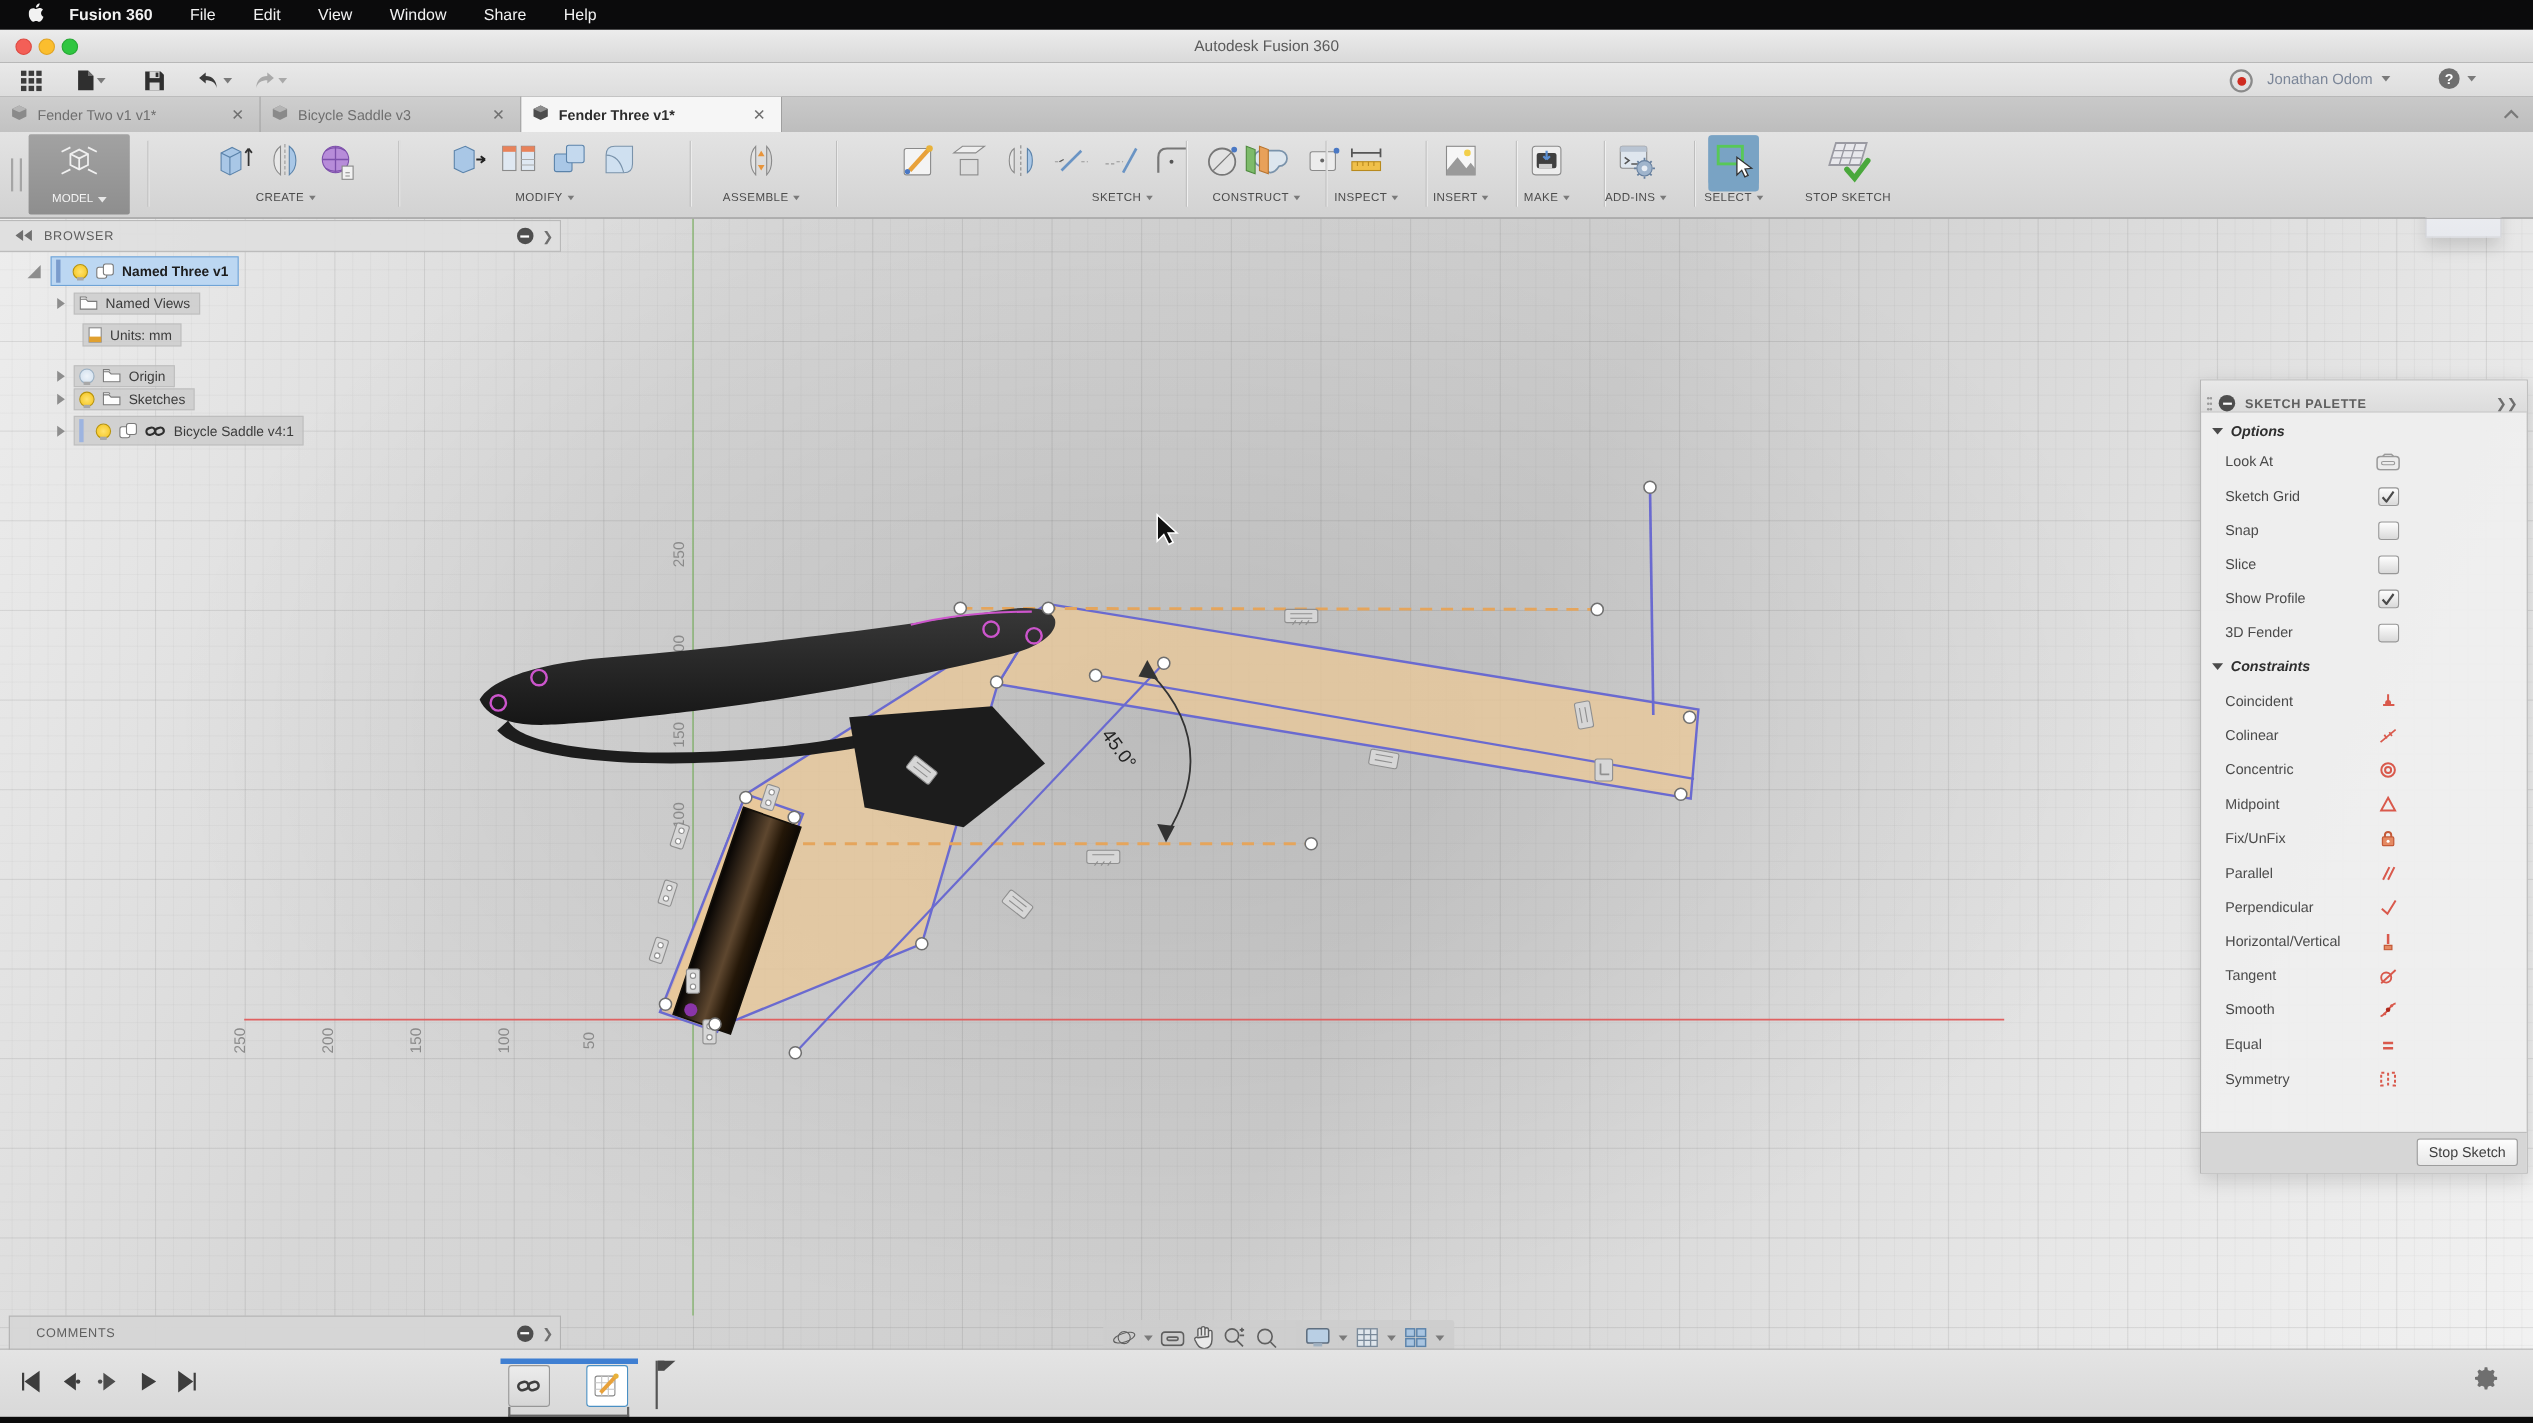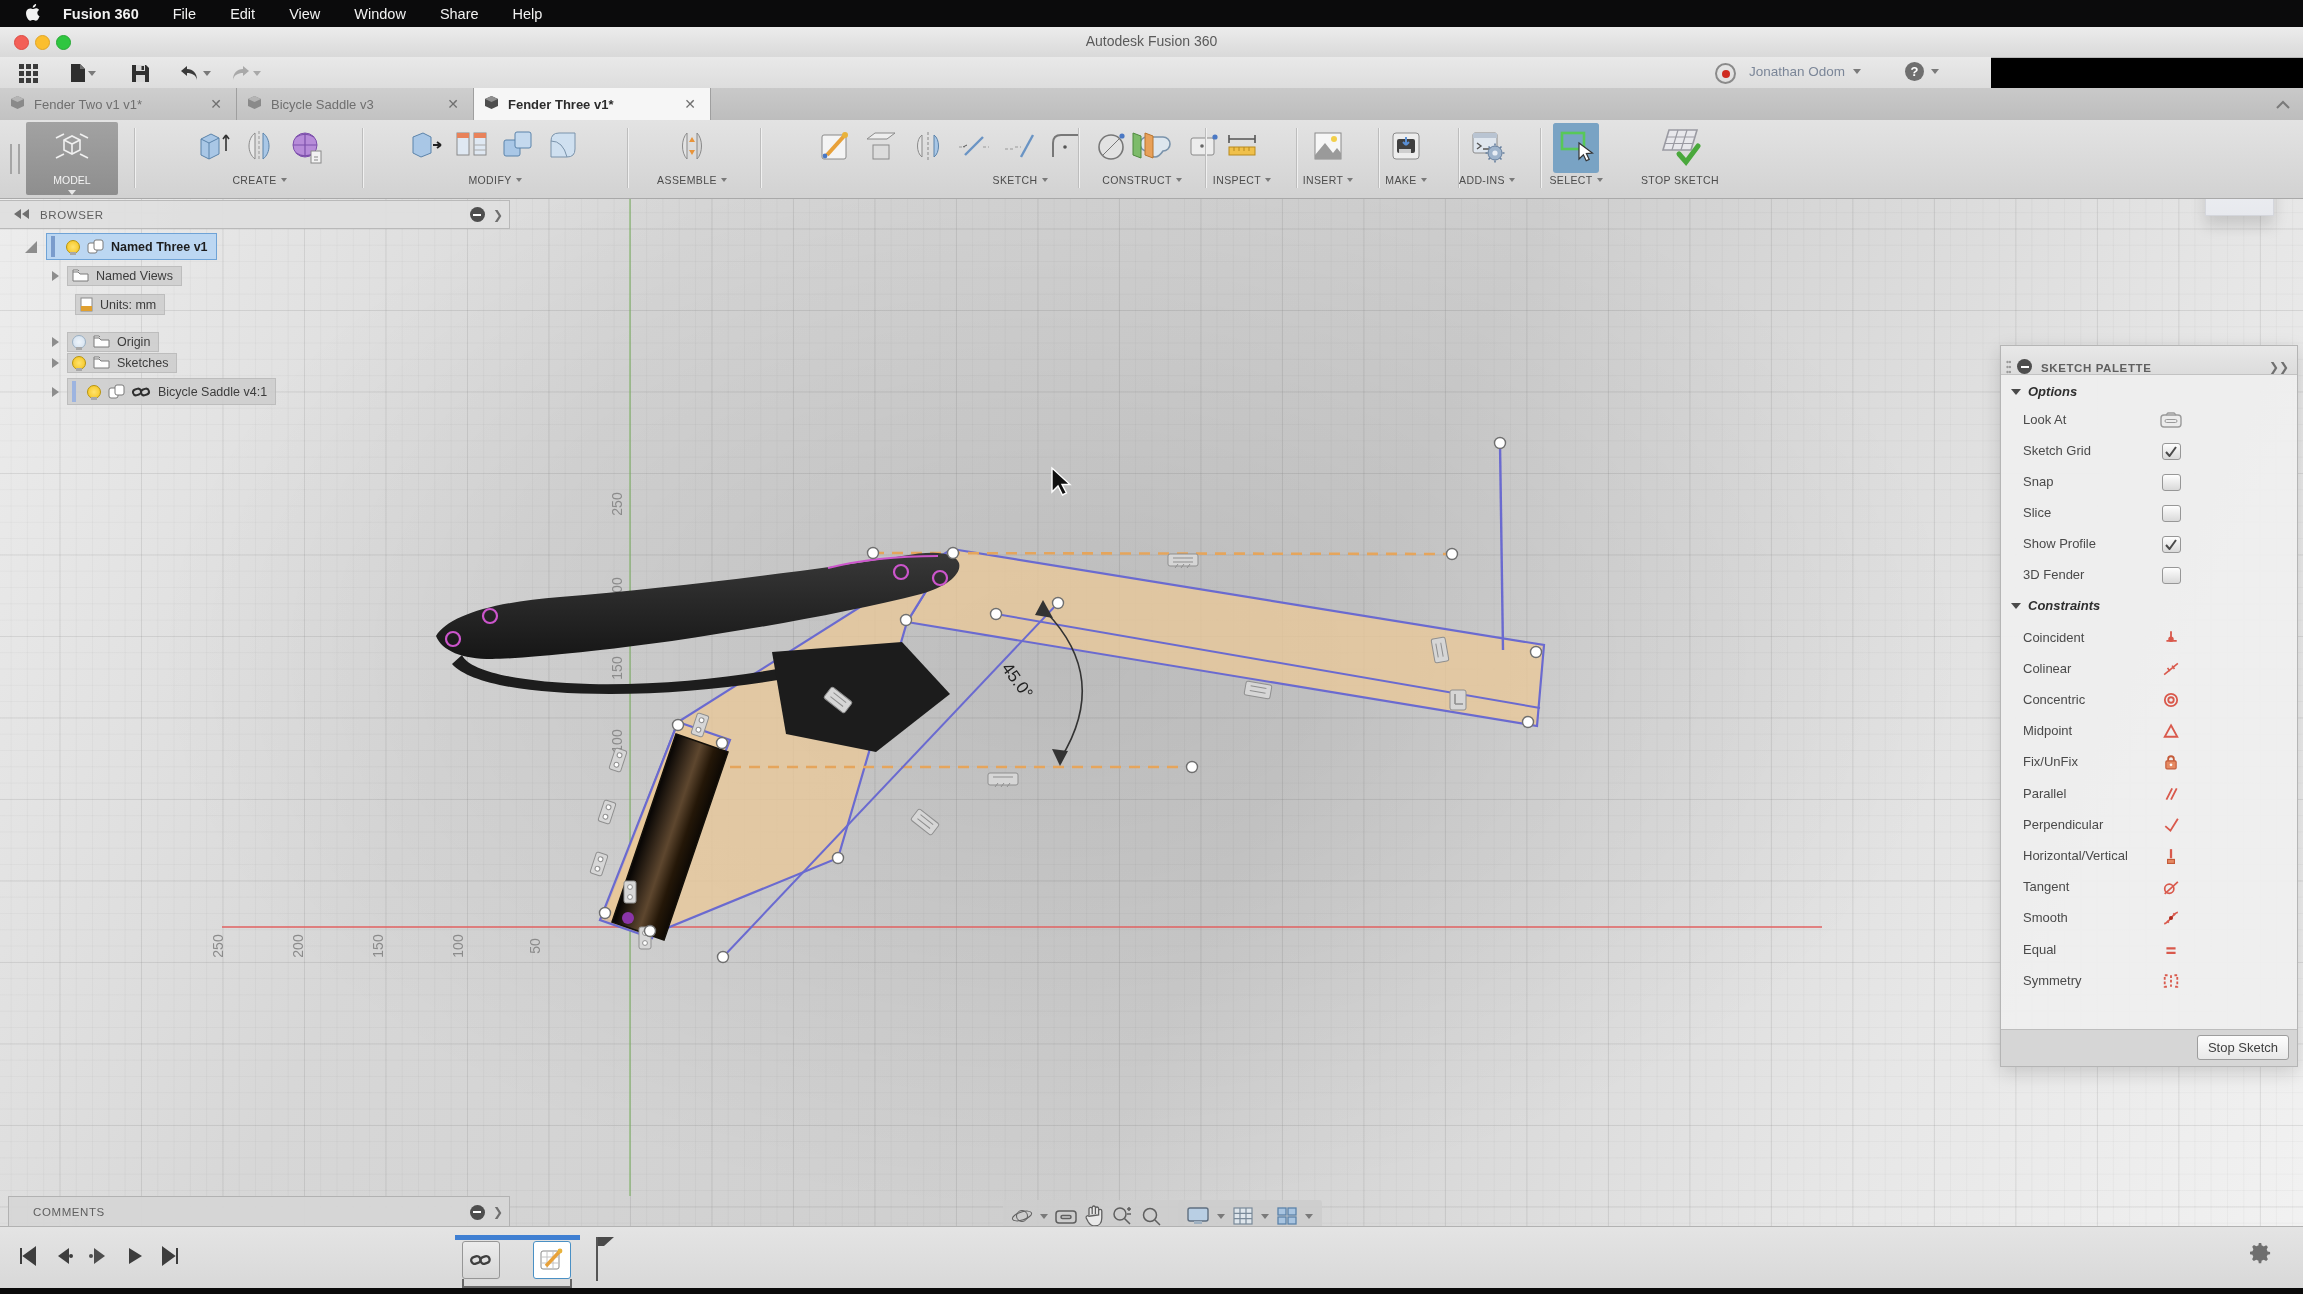--- a/index.html
+++ b/index.html
@@ -16,21 +16,21 @@
   #menubar .mitem{margin-right:34px;}
 
   
   #titlebar{left:0;top:27px;width:2303px;height:30px;z-index:20;
             background:linear-gradient(#ececec,#d9d9d9);border-bottom:1px solid #b9b9b9;}
   .tl{width:13px;height:13px;border-radius:50%;position:absolute;top:8px;}
   #titlebar .ttext{position:absolute;left:0;right:0;top:6px;text-align:center;
                    color:#5a5a5a;font-size:14px;}
 
   
-  #appbar{left:0;top:57px;width:1991px;height:31px;background:linear-gradient(#e9e9e9,#dddddd);
+  #appbar{left:0;top:57px;width:2303px;height:31px;background:linear-gradient(#e9e9e9,#dddddd);
           border-bottom:1px solid #bcbcbc;z-index:20;}
   .qicon{position:absolute;top:4px;width:24px;height:24px;display:flex;align-items:center;justify-content:center;}
   .caret{width:0;height:0;border-left:4px solid transparent;border-right:4px solid transparent;
          border-top:5px solid #7a7a7a;display:inline-block;}
   #user-chip{position:absolute;right:130px;top:7px;color:#7b8698;font-size:13.5px;display:flex;align-items:center;gap:8px;}
   #record-btn{position:absolute;right:255px;top:6px;width:17px;height:17px;border:2px solid #8a8a8a;
               border-radius:50%;display:flex;align-items:center;justify-content:center;}
   #record-btn .dot{width:8px;height:8px;border-radius:50%;background:#cf2b20;}
   #help-chip{position:absolute;right:52px;top:5px;display:flex;align-items:center;gap:7px;}
   #help-chip .q{width:19px;height:19px;border-radius:50%;background:#6f6f6f;color:#fff;
@@ -52,21 +52,21 @@
           border-bottom:1px solid #a9a9a9;z-index:20;}
   #ribbon .handle{position:absolute;left:10px;top:24px;width:6px;height:30px;
                   border-left:2px solid #a5a5a5;border-right:2px solid #a5a5a5;}
   .rgroup{position:absolute;top:2px;height:74px;text-align:center;}
   .rgroup .icons{display:flex;justify-content:center;align-items:center;height:52px;gap:4px;}
   .rgroup .rlabel{font-size:10.5px;color:#4c4c4c;letter-spacing:.4px;display:flex;align-items:center;justify-content:center;gap:4px;}
   .rgroup .rlabel .caret{border-top-width:4px;border-left-width:3.5px;border-right-width:3.5px;}
   .gsep{position:absolute;top:8px;height:60px;width:1px;background:#bdbdbd;border-right:1px solid #f0f0f0;}
   #model-chip{position:absolute;left:26px;top:2px;width:92px;height:73px;background:linear-gradient(#a2a2a2,#8e8e8e);
               border-radius:2px;text-align:center;color:#fff;}
-  #model-chip .rlabel{color:#f4f4f4;font-size:10.5px;display:flex;align-items:center;justify-content:center;gap:4px;margin-top:2px;flex-direction:column;}
+  #model-chip .rlabel{color:#f4f4f4;font-size:10.5px;display:flex;align-items:center;justify-content:center;gap:4px;margin-top:2px;}
   #model-chip .rlabel .caret{border-top-color:#e8e8e8;}
   .sel-ic{background:#79a3c4;border-radius:3px;}
 
   
   #canvas{left:0;top:198px;width:2303px;height:1090px;z-index:0;
     background:
       radial-gradient(ellipse 1300px 800px at 46% 42%, rgba(0,0,0,0.10), rgba(0,0,0,0.0) 70%),
       linear-gradient(115deg,#ededed 0%,#d7d7d7 25%,#cecece 55%,#e7e7e7 82%,#f2f2f2 100%);}
   #grid{left:0;top:198px;width:2303px;height:1090px;z-index:0;opacity:.55;
     background-image:

